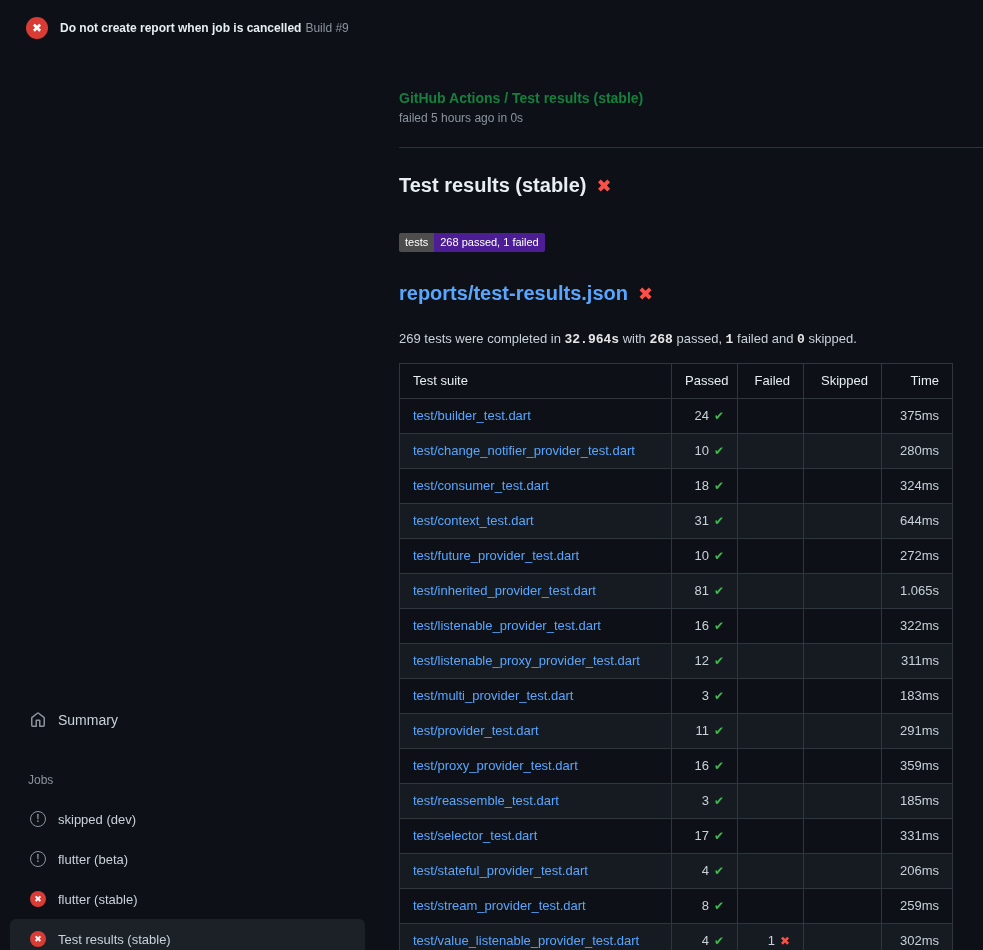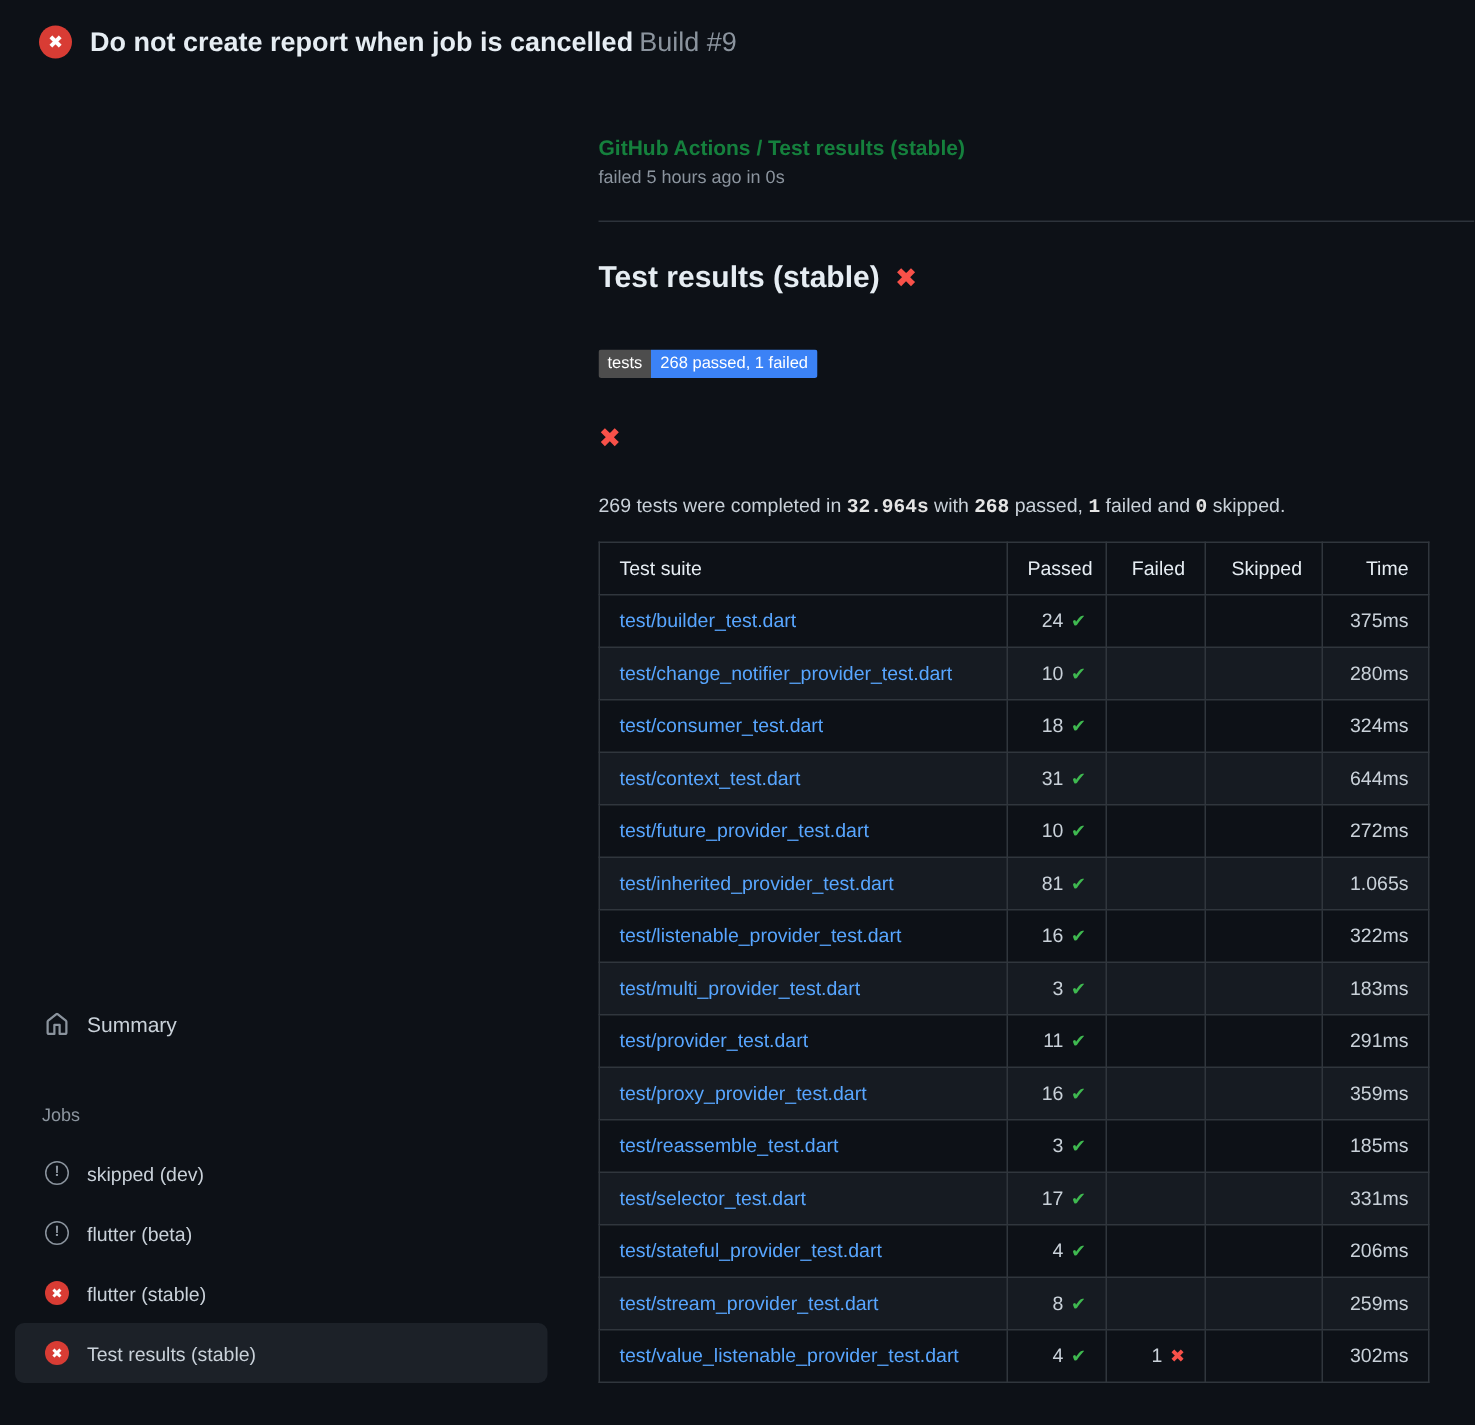--- a/index.html
+++ b/index.html
@@ -12,21 +12,21 @@
   }
 
   
   .top {
     height: 56px;
     display: flex;
     align-items: center;
     gap: 12px;
     padding: 0 24px 0 26px;
   }
-  .run-title { font-size: 18px; font-weight: 700; color: #e6edf3; }
+  .run-title { font-size: 12px; font-weight: 700; color: #e6edf3; }
   .build-num { color: #8b949e; font-weight: 400; margin-left: 4px; }
 
   
   .st-icon {
     width: 16px; height: 16px;
     border-radius: 50%;
     display: inline-flex;
     align-items: center;
     justify-content: center;
     flex: none;
@@ -71,21 +71,21 @@
   .x-mark { color: #f85149; font-size: 18px; font-weight: 700; }
 
   .badge {
     margin-top: 36px;
     display: inline-flex;
     font-size: 11px; line-height: 1.2;
     border-radius: 2px; overflow: hidden;
     color: #ffffff;
   }
   .badge-label { background: #4d4d4d; padding: 3px 6px; }
-  .badge-value { background: #3b82f6; padding: 3px 6px; }
+  .badge-value { background: #4c1d95; padding: 3px 6px; }
 
   .report-title { margin-top: 30px; }
   .report-link { color: #58a6ff; text-decoration: none; }
 
   .summary-line { margin-top: 26px; font-size: 13px; color: #c9d1d9; }
   .summary-line strong { color: #e5e5e5; font-weight: 700; font-family: Liberation Mono, monospace; }
 
   
   table.results {
     margin-top: 16px;
@@ -158,20 +158,21 @@
         <span>Test results (stable)</span>
         <span class="x-mark">✖</span>
       </h2>
 
       <div class="badge">
         <span class="badge-label">tests</span>
         <span class="badge-value">268 passed, 1 failed</span>
       </div>
 
       <h2 class="section-title report-title">
+        <a href="#" class="report-link">reports/test-results.json</a>
         <span class="x-mark">✖</span>
       </h2>
 
       <p class="summary-line"><span>269 tests were completed in </span><strong>32.964s</strong><span> with </span><strong>268</strong><span> passed, </span><strong>1</strong><span> failed and </span><strong>0</strong><span> skipped.</span></p>
 
       <table class="results">
         <colgroup>
           <col style="width:272px">
             <col style="width:66px">
             <col style="width:66px">
@@ -231,20 +232,27 @@
               <td class="col-time"><span>1.065s</span></td>
             </tr>
             <tr>
               <td class="col-suite"><a href="#" class="suite-link">test/listenable_provider_test.dart</a></td>
               <td class="col-num"><span>16</span><span class="mark ok">✔</span></td>
               <td class="col-num"></td>
               <td class="col-num"></td>
               <td class="col-time"><span>322ms</span></td>
             </tr>
             <tr>
+              <td class="col-suite"><a href="#" class="suite-link">test/listenable_proxy_provider_test.dart</a></td>
+              <td class="col-num"><span>12</span><span class="mark ok">✔</span></td>
+              <td class="col-num"></td>
+              <td class="col-num"></td>
+              <td class="col-time"><span>311ms</span></td>
+            </tr>
+            <tr>
               <td class="col-suite"><a href="#" class="suite-link">test/multi_provider_test.dart</a></td>
               <td class="col-num"><span>3</span><span class="mark ok">✔</span></td>
               <td class="col-num"></td>
               <td class="col-num"></td>
               <td class="col-time"><span>183ms</span></td>
             </tr>
             <tr>
               <td class="col-suite"><a href="#" class="suite-link">test/provider_test.dart</a></td>
               <td class="col-num"><span>11</span><span class="mark ok">✔</span></td>
               <td class="col-num"></td>

